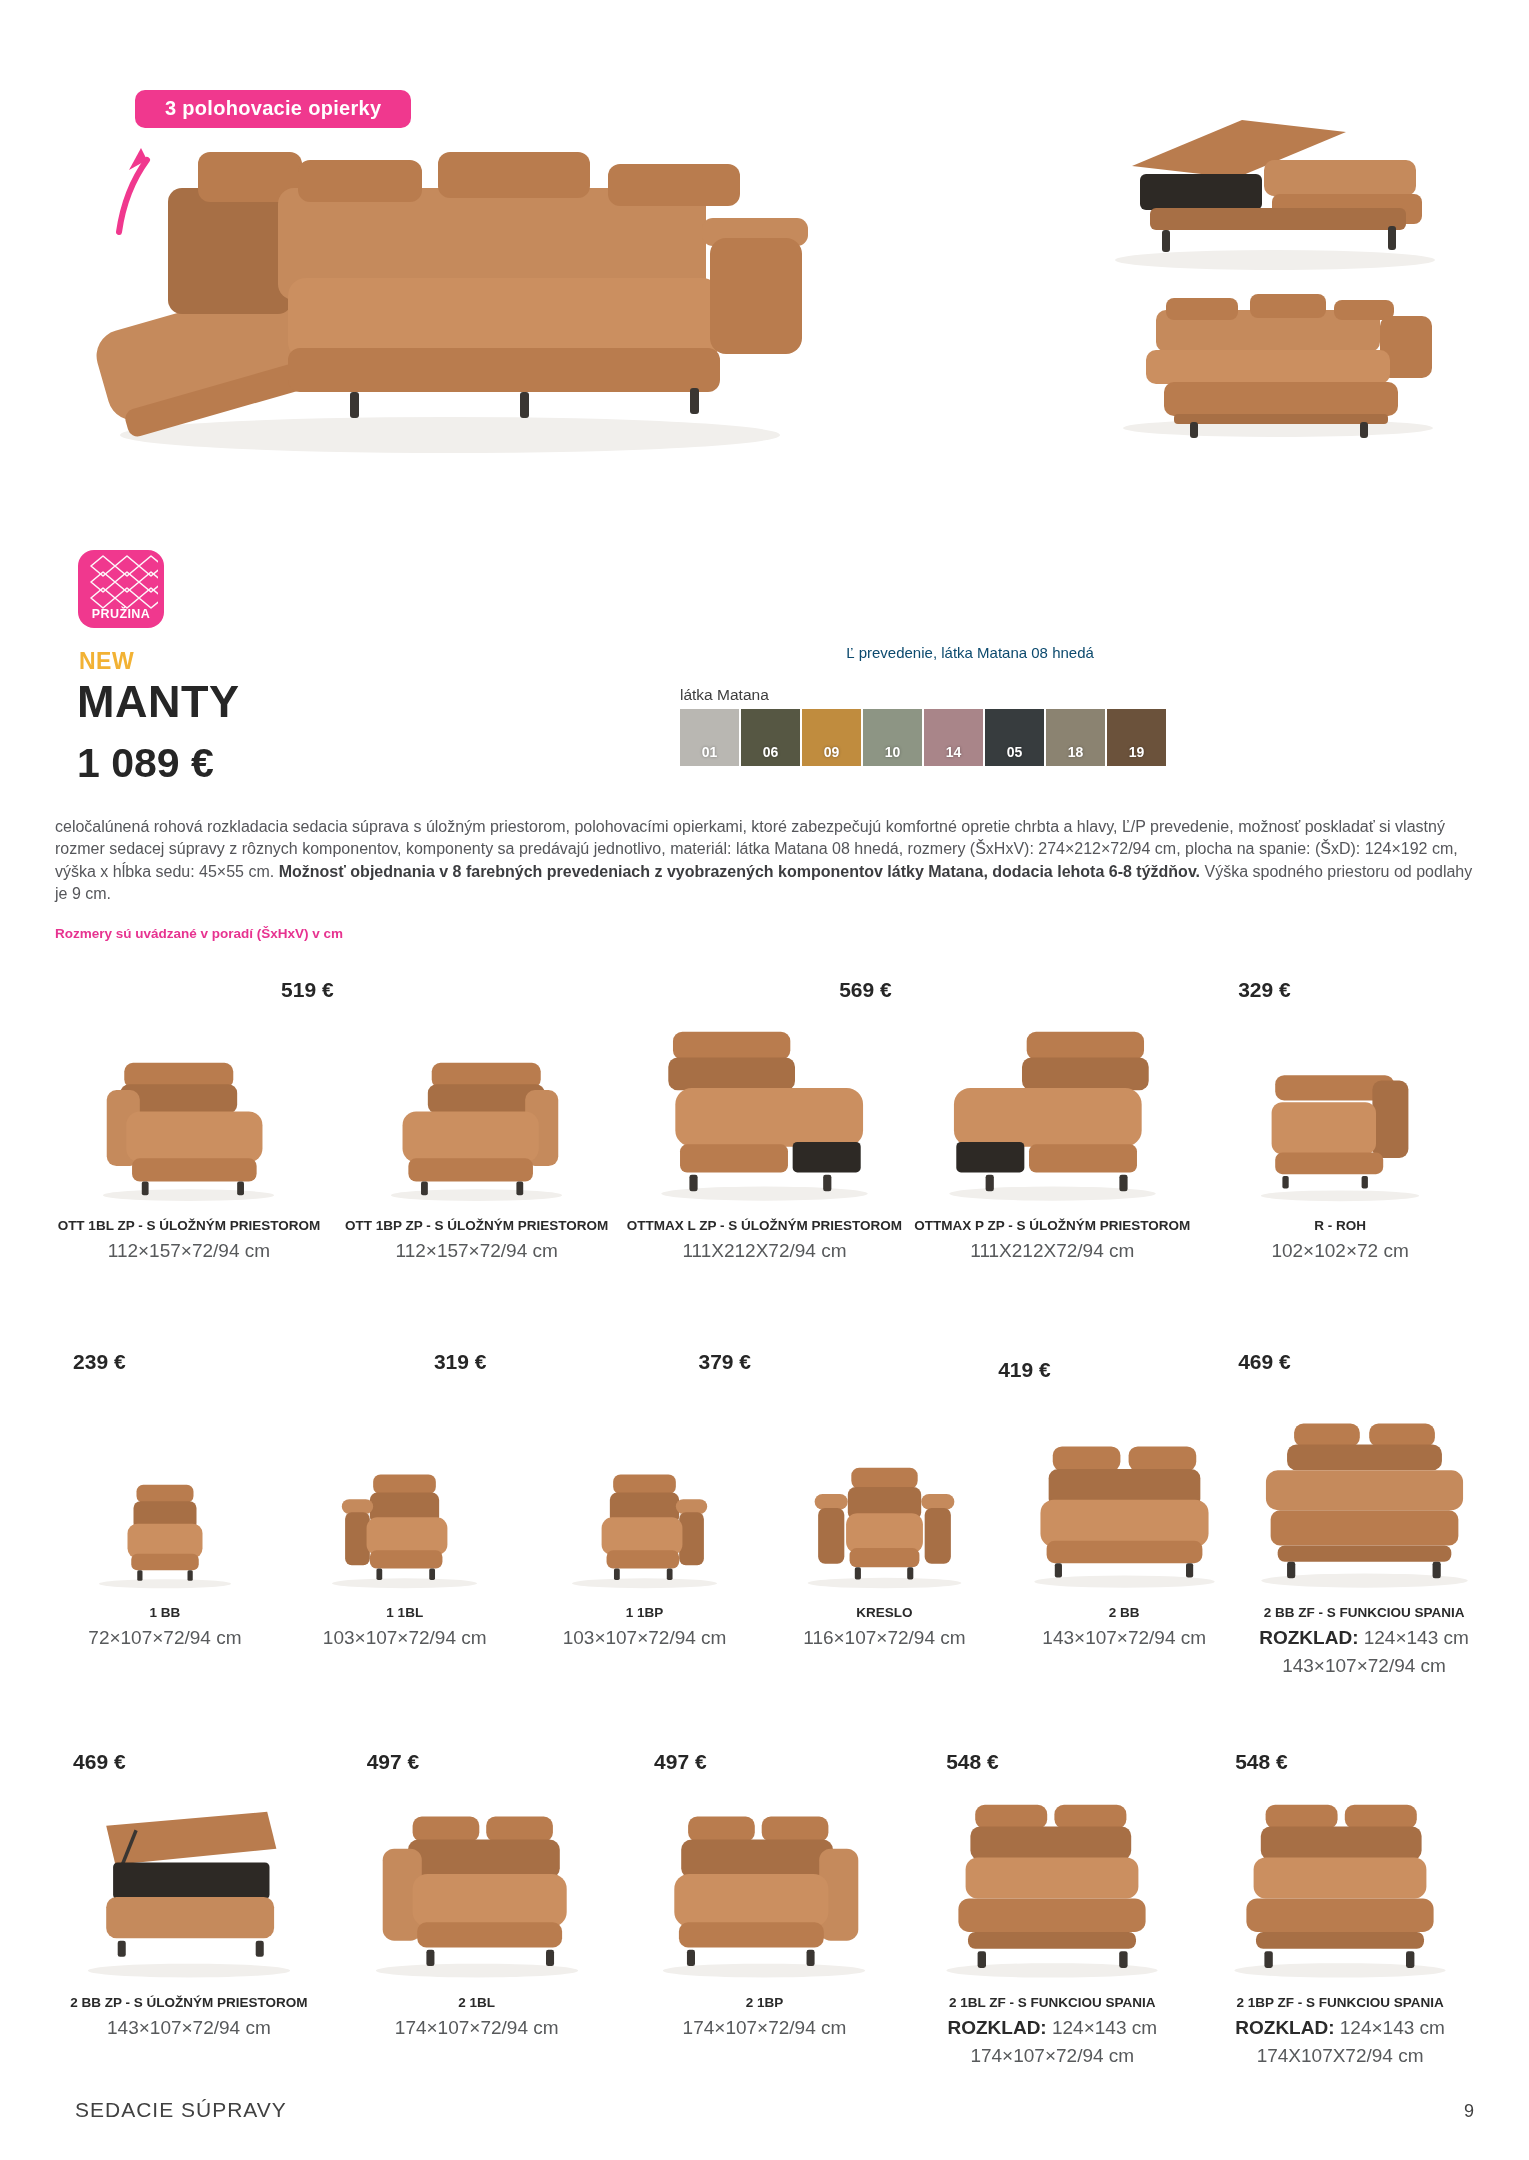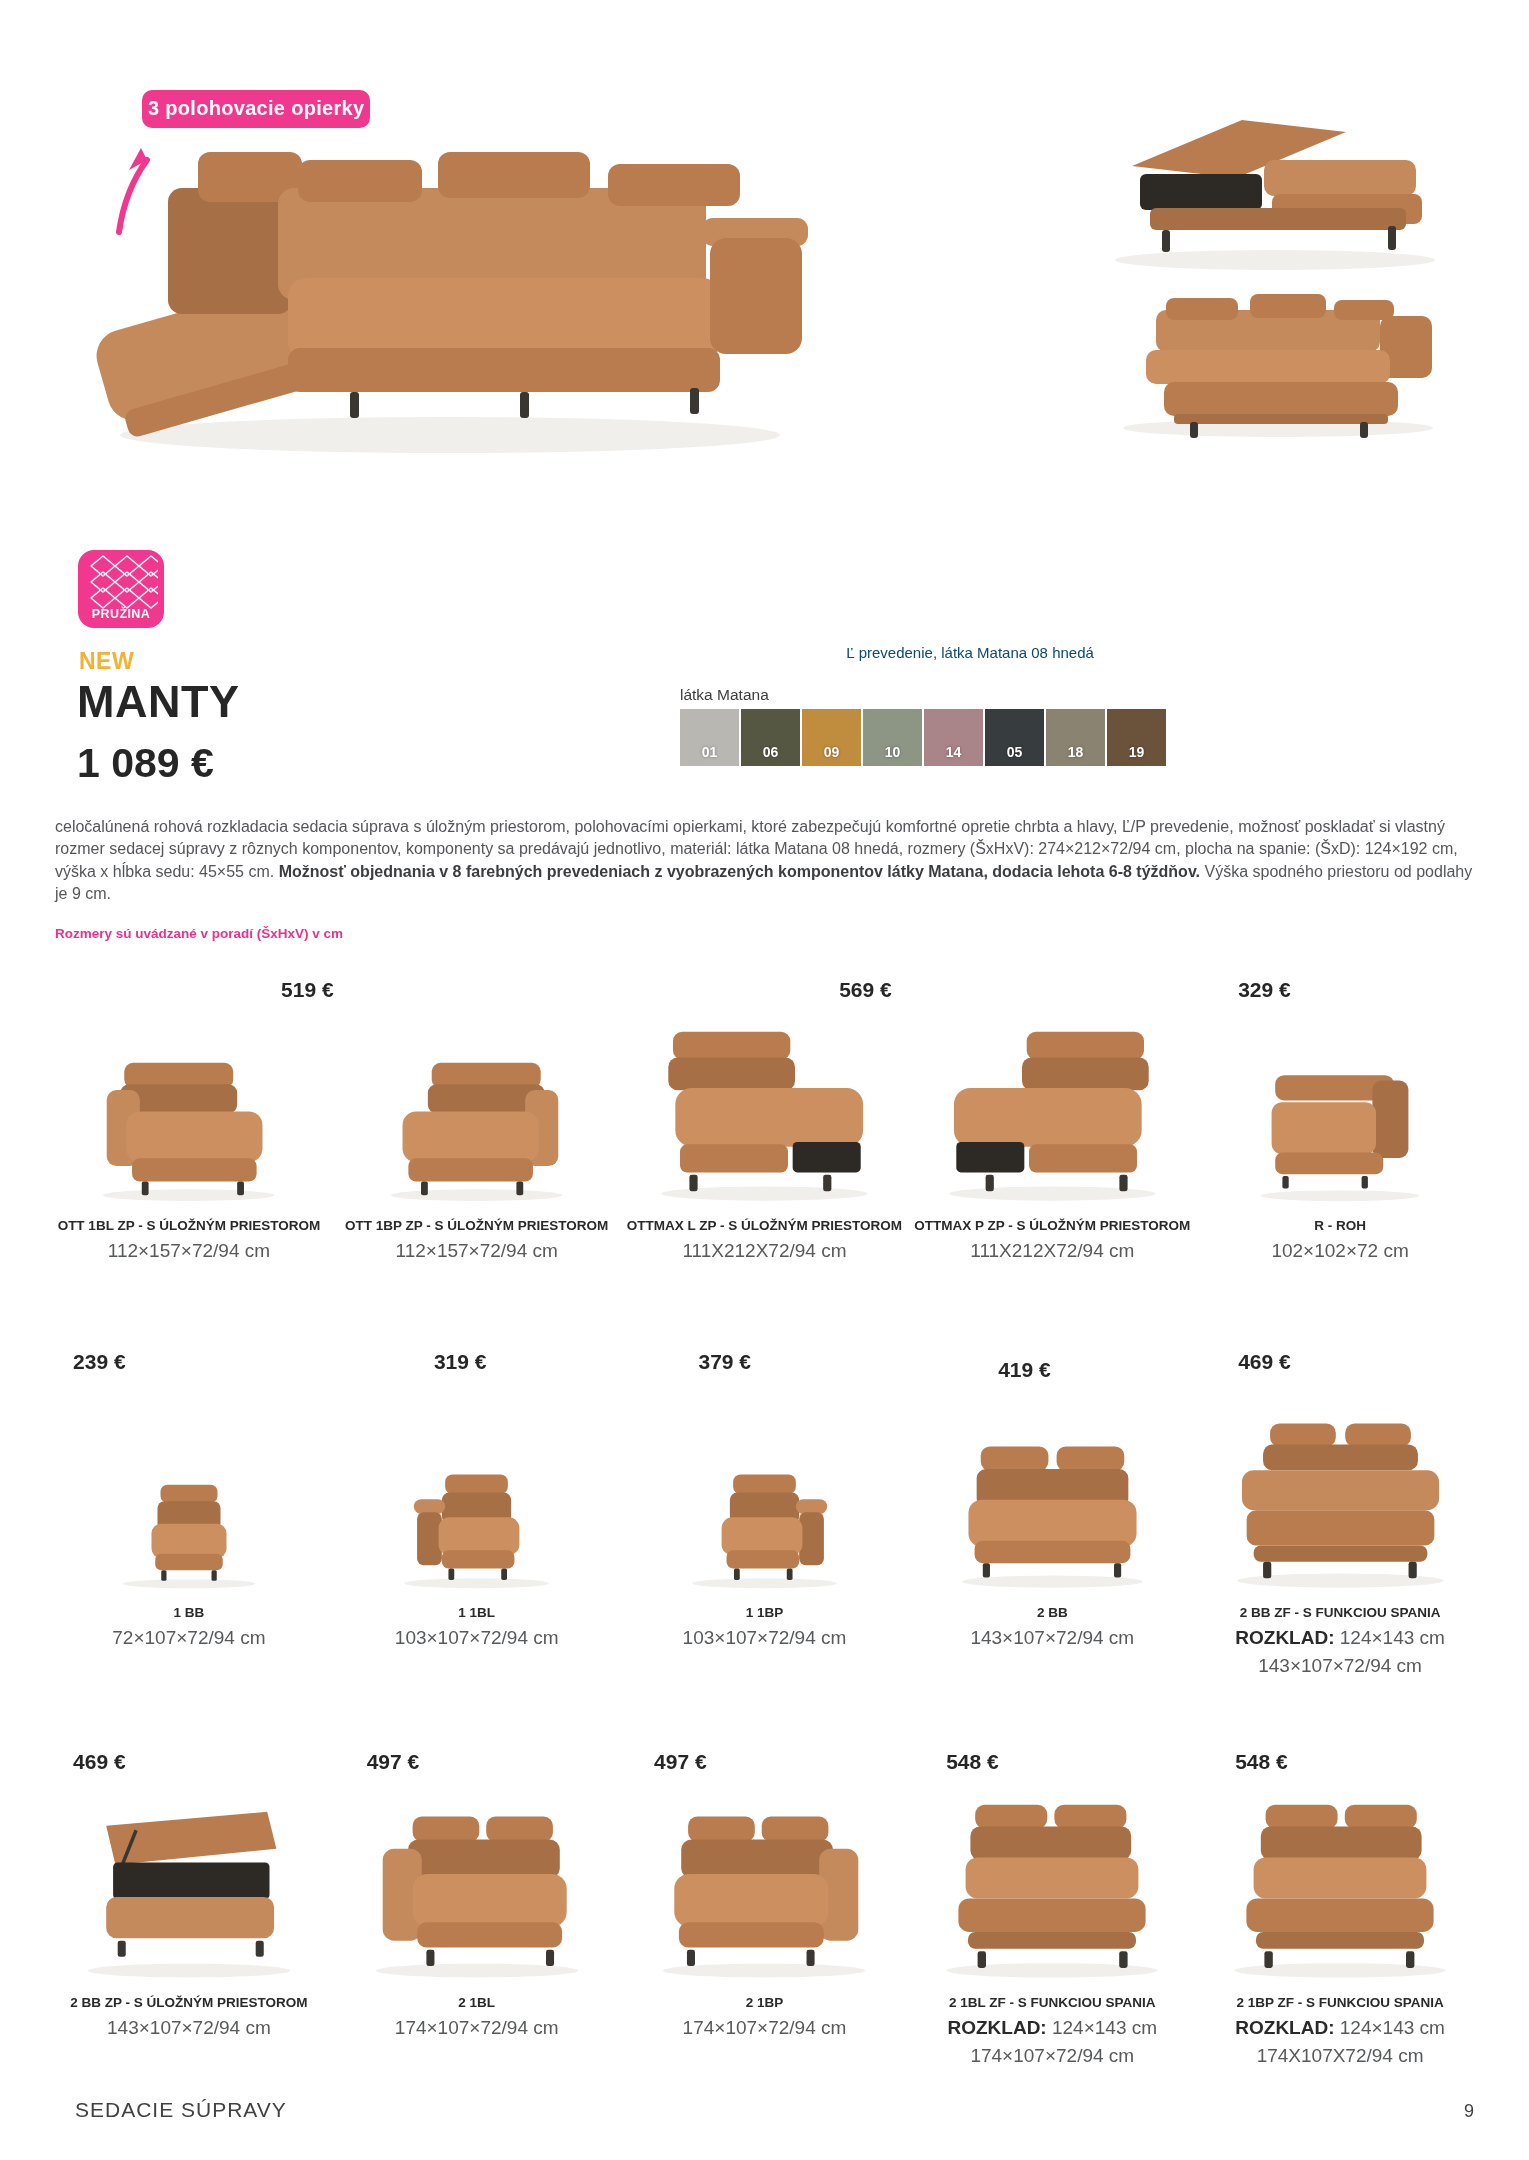--- a/index.html
+++ b/index.html
@@ -2,21 +2,21 @@
 <html><head>
 <meta charset="utf-8">
 <style>
   html,body{margin:0;padding:0;background:#e8e8e8;}
   .page{position:relative;width:1529px;height:2160px;background:#ffffff;margin:0 auto;
         font-family:"Liberation Sans","DejaVu Sans",sans-serif;color:#2b2b2b;overflow:hidden;}
   .abs{position:absolute;}
 
   
   .feature-badge{position:absolute;left:135px;top:90px;background:#f0388e;color:#fff;
-    font-size:20px;font-weight:bold;padding:7px 6px 8px;border-radius:10px;letter-spacing:.3px;margin-left:7px;}
+    font-size:20px;font-weight:bold;padding:7px 30px 8px;border-radius:10px;letter-spacing:.3px;}
   .hero-caption{position:absolute;left:720px;top:644px;width:500px;text-align:center;
     font-size:15px;color:#0c4a6e;}
 
   
   .fabric{position:absolute;left:680px;top:686px;}
   .fabric-label{font-size:15.5px;color:#3d3d3d;margin-bottom:5px;}
   .swatch-row{display:flex;gap:2px;text-align:right;}
   .swatch{width:59px;height:57px;position:relative;display:flex;align-items:flex-end;justify-content:center;}
   .swatch span{color:#fff;font-size:14px;font-weight:bold;margin-bottom:6px;text-shadow:0 0 3px rgba(0,0,0,.35);}
 
@@ -307,20 +307,39 @@
                 <rect x="66" y="124" width="7" height="14" rx="2" fill="#3a3632"></rect>
                 <rect x="130" y="124" width="7" height="14" rx="2" fill="#3a3632"></rect>
               </g>
             </svg>
           </div>
           <div class="pname">1 1BP</div>
           <div class="pdims">103×107×72/94 cm</div>
         </div>
         <div class="cell">
           <div class="pimg" style="height: 195px;">
+            <svg viewBox="0 0 200 150" width="175" height="131">
+            <ellipse cx="100" cy="142" rx="88" ry="6" fill="#f1efec"></ellipse>
+              <rect x="62" y="10" width="76" height="24" rx="9" fill="#b97c4e"></rect>
+              <rect x="58" y="32" width="84" height="38" rx="9" fill="#a76f45"></rect>
+              <rect x="20" y="40" width="38" height="18" rx="9" fill="#c58a5c"></rect>
+              <rect x="24" y="56" width="30" height="64" rx="8" fill="#a76f45"></rect>
+              <rect x="142" y="40" width="38" height="18" rx="9" fill="#c58a5c"></rect>
+              <rect x="146" y="56" width="30" height="64" rx="8" fill="#a76f45"></rect>
+              <rect x="56" y="62" width="88" height="46" rx="13" fill="#cb8f60"></rect>
+              <rect x="60" y="102" width="80" height="22" rx="8" fill="#b97c4e"></rect>
+              <rect x="66" y="124" width="7" height="14" rx="2" fill="#3a3632"></rect>
+              <rect x="126" y="124" width="7" height="14" rx="2" fill="#3a3632"></rect>
+            </svg>
+          </div>
+          <div class="pname">KRESLO</div>
+          <div class="pdims">116×107×72/94 cm</div>
+        </div>
+        <div class="cell">
+          <div class="pimg" style="height: 195px;">
             <svg viewBox="0 0 200 150" width="205" height="154">
             <ellipse cx="100" cy="142" rx="88" ry="6" fill="#f1efec"></ellipse>
               <rect x="30" y="10" width="66" height="24" rx="9" fill="#b97c4e"></rect>
               <rect x="104" y="10" width="66" height="24" rx="9" fill="#b97c4e"></rect>
               <rect x="26" y="32" width="148" height="38" rx="9" fill="#a76f45"></rect>
               <rect x="18" y="62" width="164" height="46" rx="13" fill="#cb8f60"></rect>
               <rect x="24" y="102" width="152" height="22" rx="8" fill="#b97c4e"></rect>
               <rect x="32" y="124" width="7" height="14" rx="2" fill="#3a3632"></rect>
               <rect x="160" y="124" width="7" height="14" rx="2" fill="#3a3632"></rect>
             </svg>

